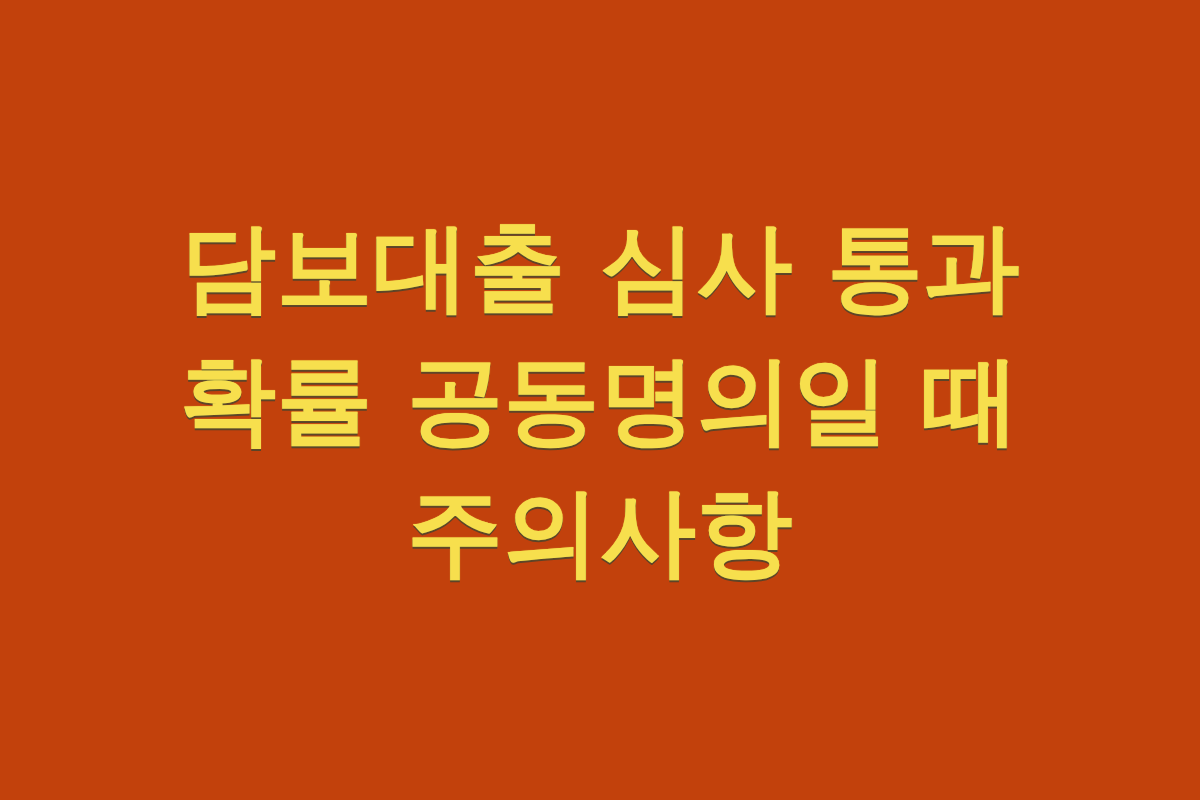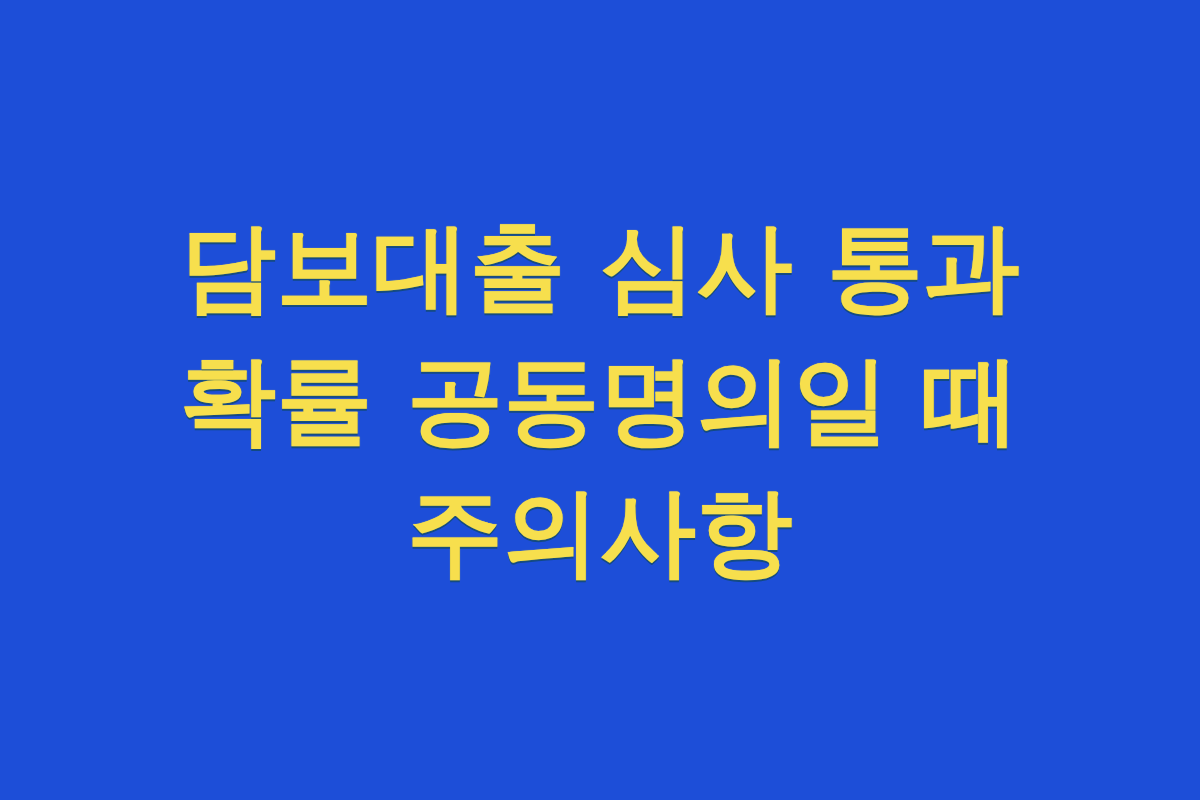--- a/index.html
+++ b/index.html
@@ -47,21 +47,21 @@
     overflow-wrap: break-word;
     text-shadow:
       0 2px 0 rgba(10, 70, 62, 0.55),
       0 0 1px rgba(247, 223, 77, 0.9);
     -webkit-font-smoothing: antialiased;
   }
 </style>
 </head>
 <body style="background-color: rgb(16, 106, 97);">
 
-<div class="thumbnail-card" style="background-color: #1d4ed8;">
+<div class="thumbnail-card" style="background-color: #c2410c;">
 
   <div class="title-block">
 
     <h1 class="title-text" style="color: rgb(247, 223, 77); text-align: center;">담보대출 심사 통과 확률 공동명의일 때 주의사항</h1>
 
   </div>
 
 </div>
 
 </body></html>

